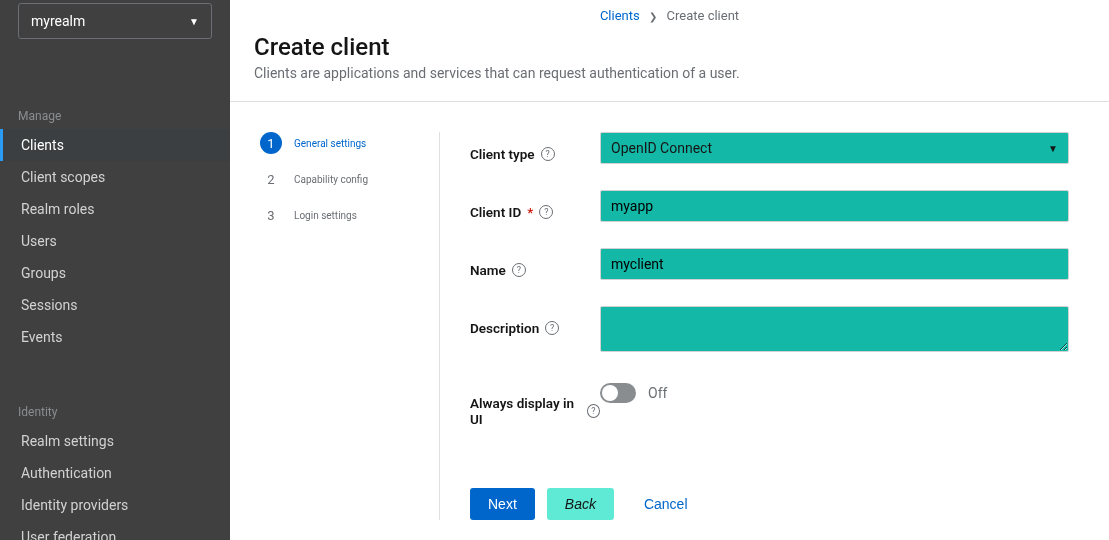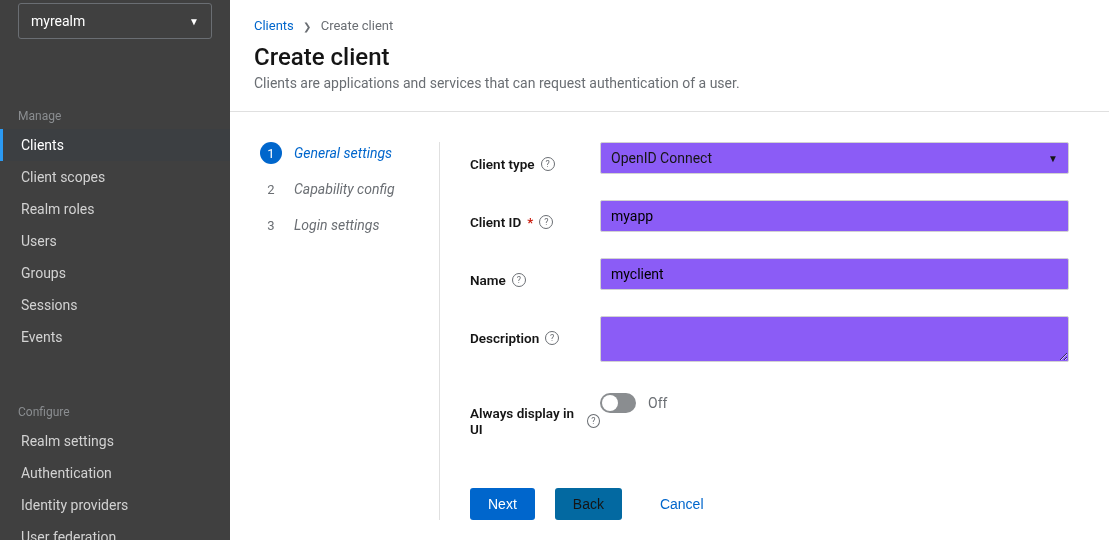--- a/index.html
+++ b/index.html
@@ -58,23 +58,24 @@
   .nav-spacer { height: 18px; }
 
   
   .main {
     flex: 1;
     display: flex;
     flex-direction: column;
     overflow: hidden;
   }
   .breadcrumb {
-    padding: 18px 24px 0 24px;
+    padding: 8px 24px 0 24px;
     font-size: 13px;
     color: #6a6e73;
+    text-align: center;
   }
   .breadcrumb a { color: #0066cc; text-decoration: none; cursor: pointer; }
   .breadcrumb .sep { margin: 0 6px; color: #6a6e73; font-size: 10px; }
   .page-header {
     padding: 10px 24px 20px 24px;
     border-bottom: 1px solid #e0e0e0;
   }
   .page-title {
     font-size: 24px;
     font-weight: 500;
@@ -112,21 +113,21 @@
     align-items: center;
     justify-content: center;
     font-size: 13px;
     color: #6a6e73;
     flex-shrink: 0;
   }
   .wizard-step.active .step-num {
     background: #0066cc;
     color: #fff;
   }
-  .step-label { color: #6a6e73; font-size: 14px; font-style: italic; }
+  .step-label { color: #6a6e73; font-size: 10px; }
   .wizard-step.active .step-label { color: #0066cc; }
 
   
   .form-area {
     flex: 1;
     padding-left: 30px;
     display: flex;
     flex-direction: column;
   }
   .form-row {
@@ -162,21 +163,21 @@
   .form-control {
     flex: 1;
   }
   .text-input, .select-input, .textarea-input {
     width: 100%;
     border: 1px solid #d2d2d2;
     border-radius: 2px;
     padding: 7px 10px;
     font-size: 14px;
     font-family: inherit;
-    background: #8b5cf6;
+    background: #14b8a6;
   }
   .select-input {
     display: flex;
     justify-content: space-between;
     align-items: center;
     cursor: pointer;
   }
   .select-input .caret { font-size: 10px; color: #151515; }
   .textarea-input {
     height: 46px;
@@ -203,34 +204,34 @@
     left: 2px; top: 2px;
     width: 16px; height: 16px;
     background: #fff;
     border-radius: 50%;
   }
   .toggle-label { color: #6a6e73; font-size: 14px; text-align: center; }
 
   
   .footer {
     display: flex;
-    gap: 20px;
+    gap: 12px;
     align-items: center;
     margin-top: auto;
     padding-top: 20px;
   }
   .btn {
     padding: 8px 18px;
     font-size: 14px;
     border-radius: 3px;
     cursor: pointer;
     border: none;
   }
   .btn-primary { background: #0066cc; color: #fff; }
-  .btn-secondary { background: #0369a1; color: #151515; }
+  .btn-secondary { background: #5eead4; color: #151515; font-style: italic; }
   .btn-link { background: transparent; color: #0066cc; }
 </style>
 </head>
 <body>
 
 <div class="sidebar">
   <div class="realm-select">
     <span>myrealm</span>
     <span class="caret">▼</span>
   </div>
@@ -239,21 +240,21 @@
   <div class="nav-item active">Clients</div>
   <div class="nav-item">Client scopes</div>
   <div class="nav-item">Realm roles</div>
   <div class="nav-item">Users</div>
   <div class="nav-item">Groups</div>
   <div class="nav-item">Sessions</div>
   <div class="nav-item">Events</div>
 
   <div class="nav-spacer"></div>
 
-  <div class="nav-section-title">Configure</div>
+  <div class="nav-section-title">Identity</div>
   <div class="nav-item">Realm settings</div>
   <div class="nav-item">Authentication</div>
   <div class="nav-item">Identity providers</div>
   <div class="nav-item">User federation</div>
 </div>
 
 <div class="main">
   <div class="breadcrumb">
     <a>Clients</a>
     <span class="sep">❯</span>

